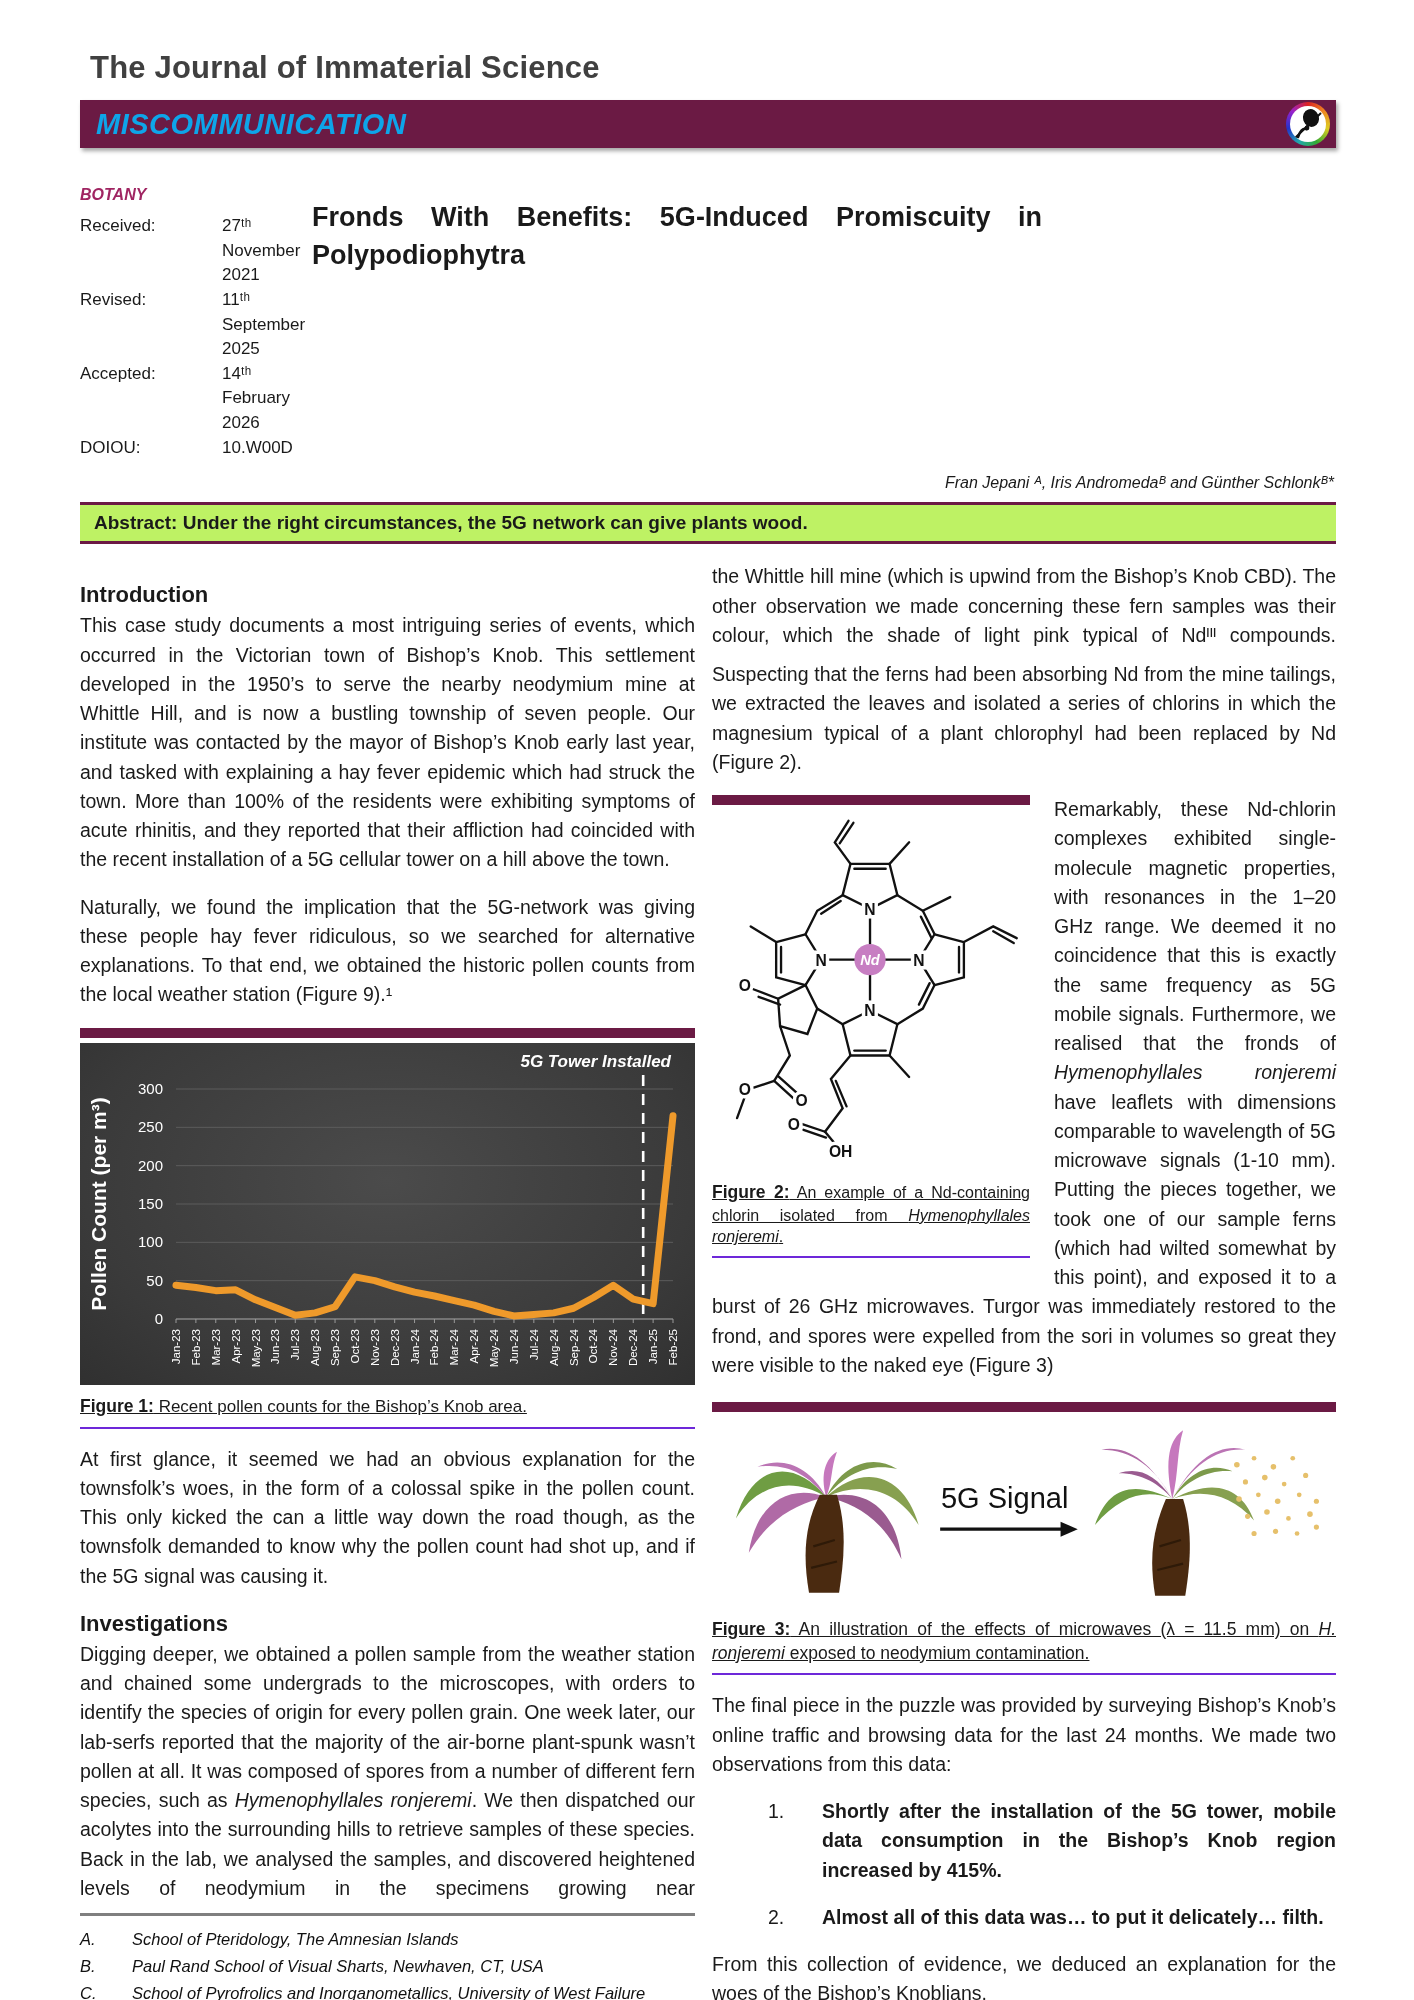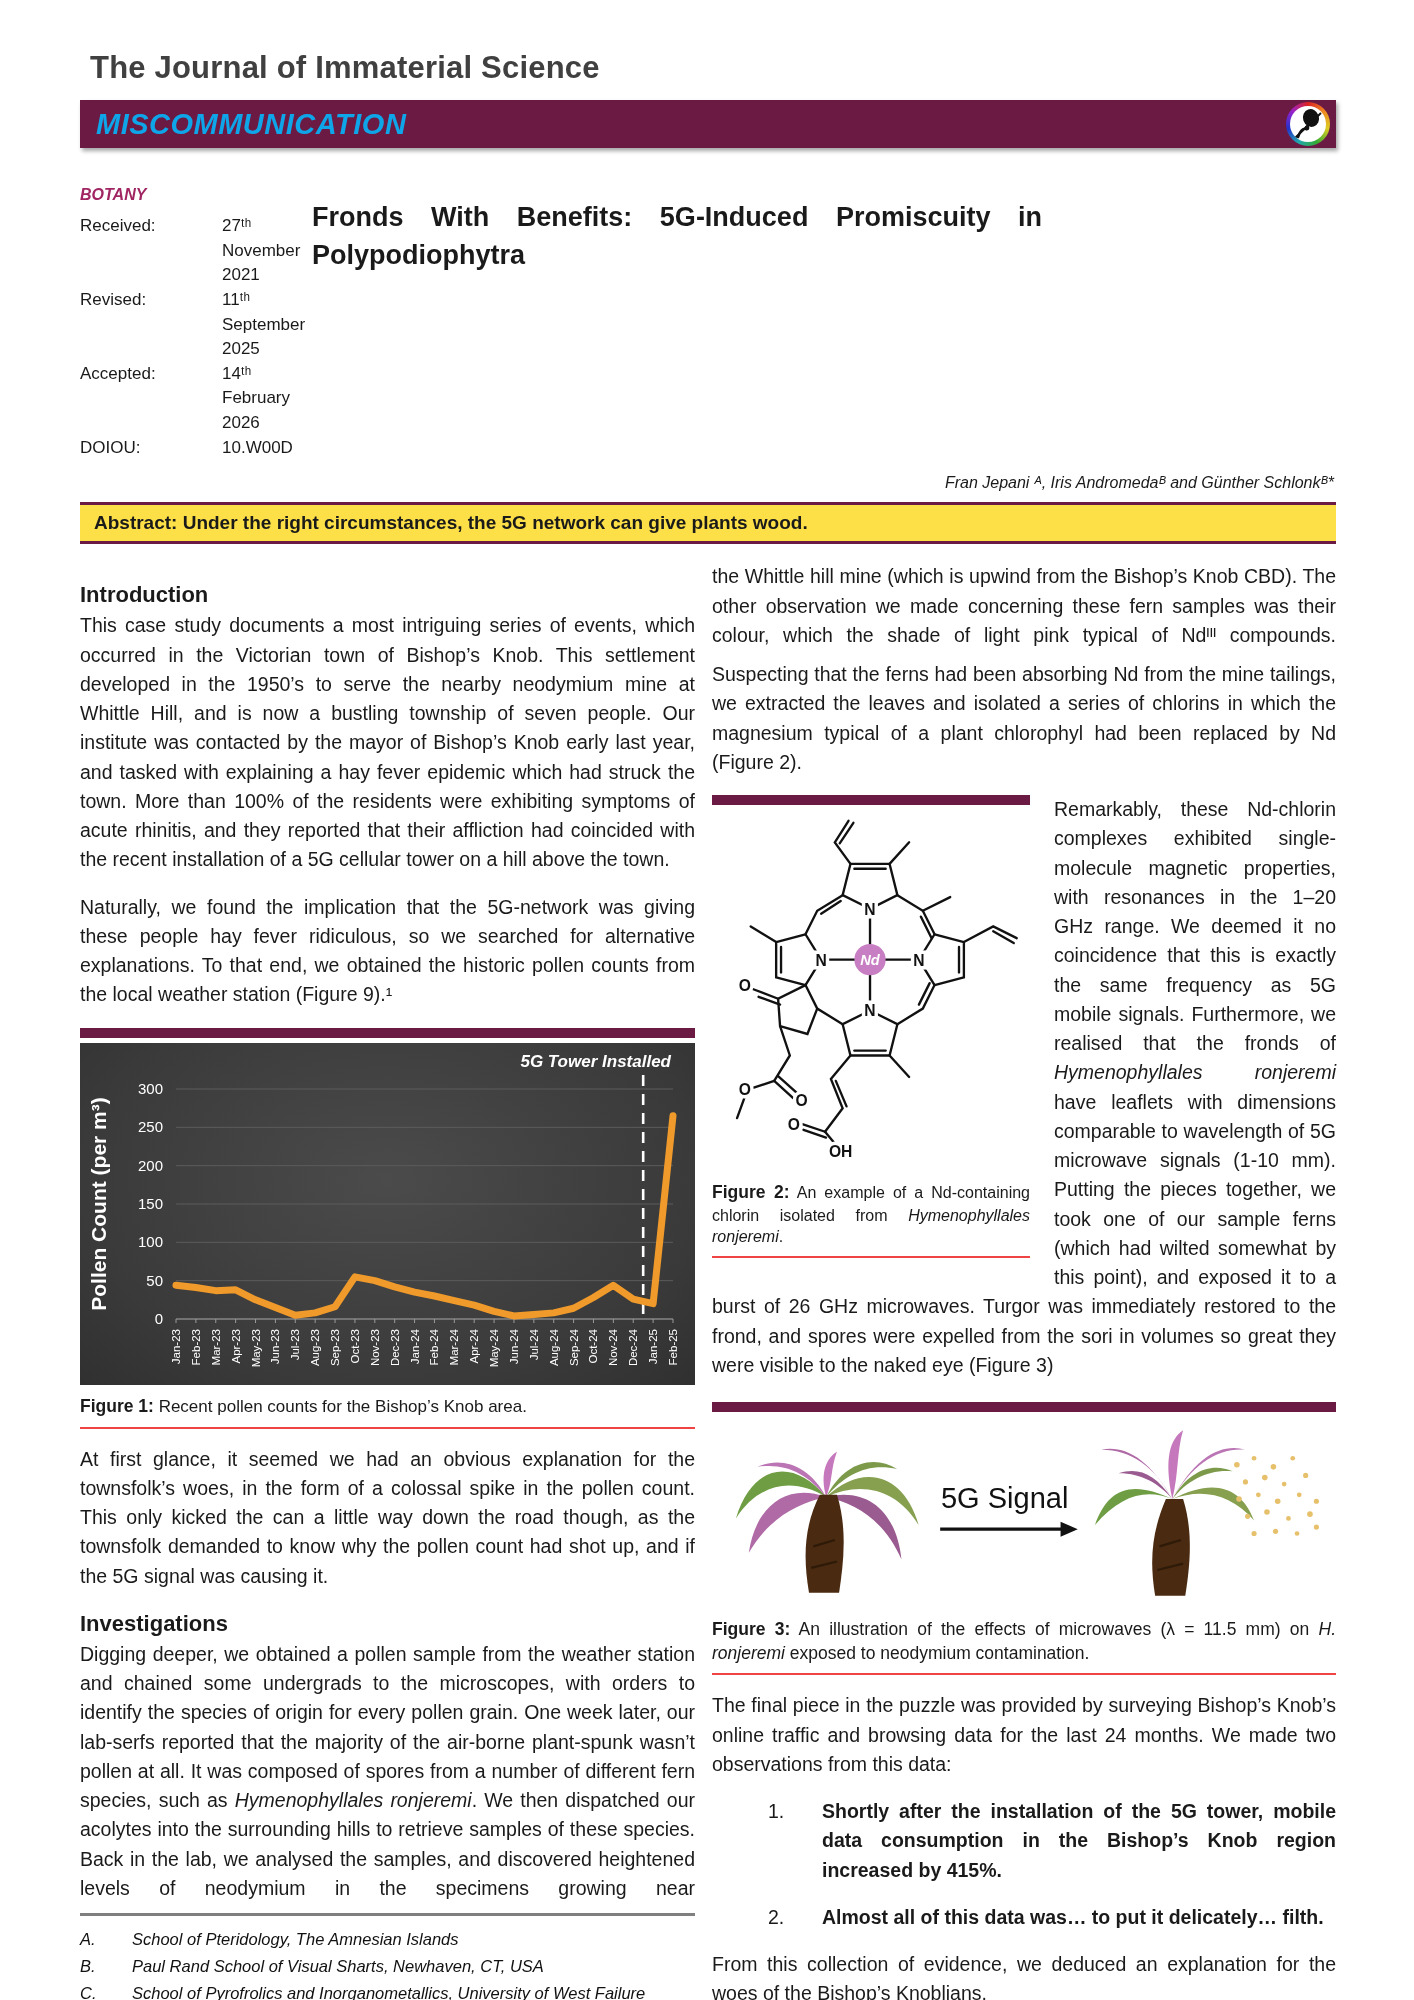--- a/index.html
+++ b/index.html
@@ -19,35 +19,35 @@
   
   .article-head{ display:flex; margin-top:38px; }
   .info-block{ width:232px; flex:none; }
   .category{ color:#a02562; font-weight:bold; font-style:italic; font-size:16px; margin-bottom:10px;}
   .info-row{ display:flex; font-size:17px; line-height:1.45;}
   .info-row .lab{ width:92px; flex:none;}
   .info-row .val{ padding-left:50px;}
   .title-block{ width:730px; }
   .paper-title{ font-size:27px; font-weight:bold; line-height:1.42; text-align:justify; text-align-last:left;margin-top:12px;}
   .authors{ text-align:right; font-style:italic; font-size:16px; margin:14px 2px 10px 0;}
-  .abstract{ background:#fde047; border-top:3px solid #6b1a44; border-bottom:3px solid #6b1a44;
+  .abstract{ background:#bef264; border-top:3px solid #6b1a44; border-bottom:3px solid #6b1a44;
              font-weight:bold; font-size:19px; padding:7px 14px; }
   
   .columns{ display:flex; gap:17px; margin-top:18px; }
   .col-left{ width:615px; flex:none;}
   .col-right{ width:624px; flex:none;}
   p.body{ font-size:19.5px; line-height:1.5; text-align:justify; margin-bottom:18px; }
   p.cont{ text-align-last:justify; margin-bottom:10px;}
   h3.sect{ font-size:22px; font-weight:bold; margin:20px 0 3px 0;}
   .it{ font-style:italic; }
   
   .fig-bar{ height:10px; background:#6b1a44; }
   .chart-box{ margin-top:5px; height:342px;
      background:radial-gradient(ellipse at 50% 40%, #4b4b4b 0%, #3a3a3a 70%, #303030 100%);}
-  .caption{ font-size:17px; line-height:1.35; padding:10px 0 8px 0; border-bottom:2px solid #ef4444; text-align:justify;}
+  .caption{ font-size:17px; line-height:1.35; padding:10px 0 8px 0; border-bottom:2px solid #6d28d9; text-align:justify;text-decoration:underline;}
   .caption b{ font-size:17.5px; }
   
   .fig2-float{ float:left; width:318px; margin:0 24px 6px 0;}
   .fig2-float .caption{ margin-top:6px;}
   .chem{ display:block; margin-top:8px;}
   .chem line, .chem path{ stroke:#111; stroke-width:2.4; fill:none; stroke-linecap:round;}
   .chem text{ font-size:16px; font-weight:bold; fill:#111; paint-order:stroke; stroke:#fff; stroke-width:7px; }
   .chem .nd-t{ fill:#fff; stroke:none; font-style:italic; font-size:15px;}
   
   .fig3{ margin-top:4px;}

